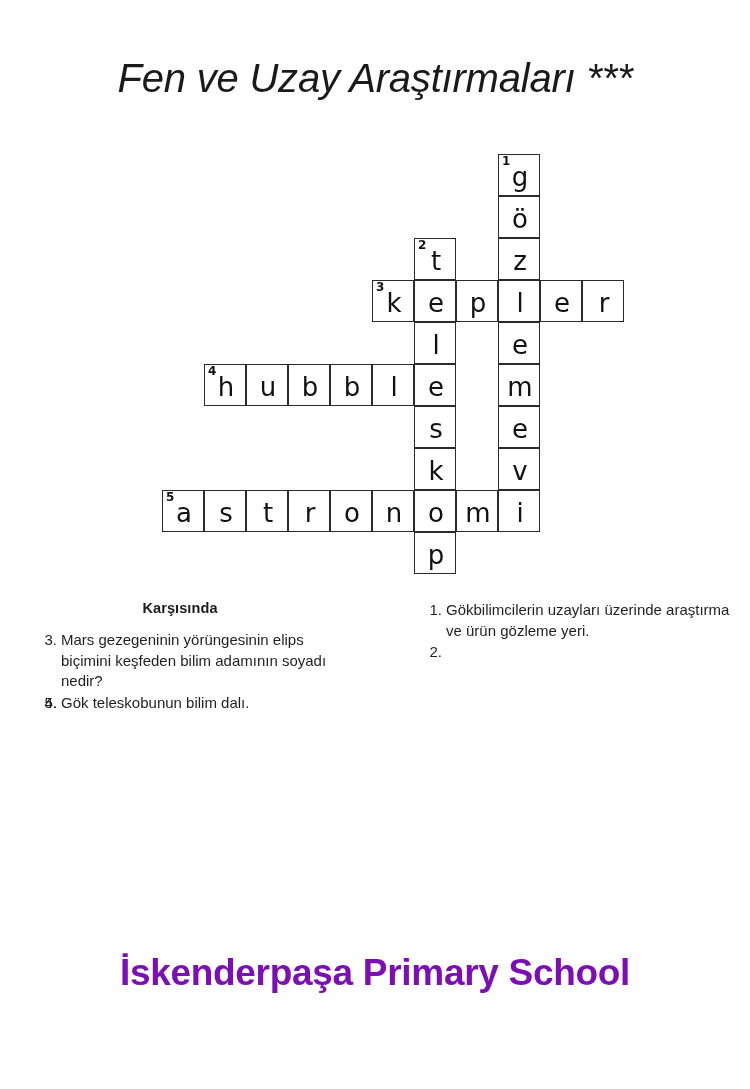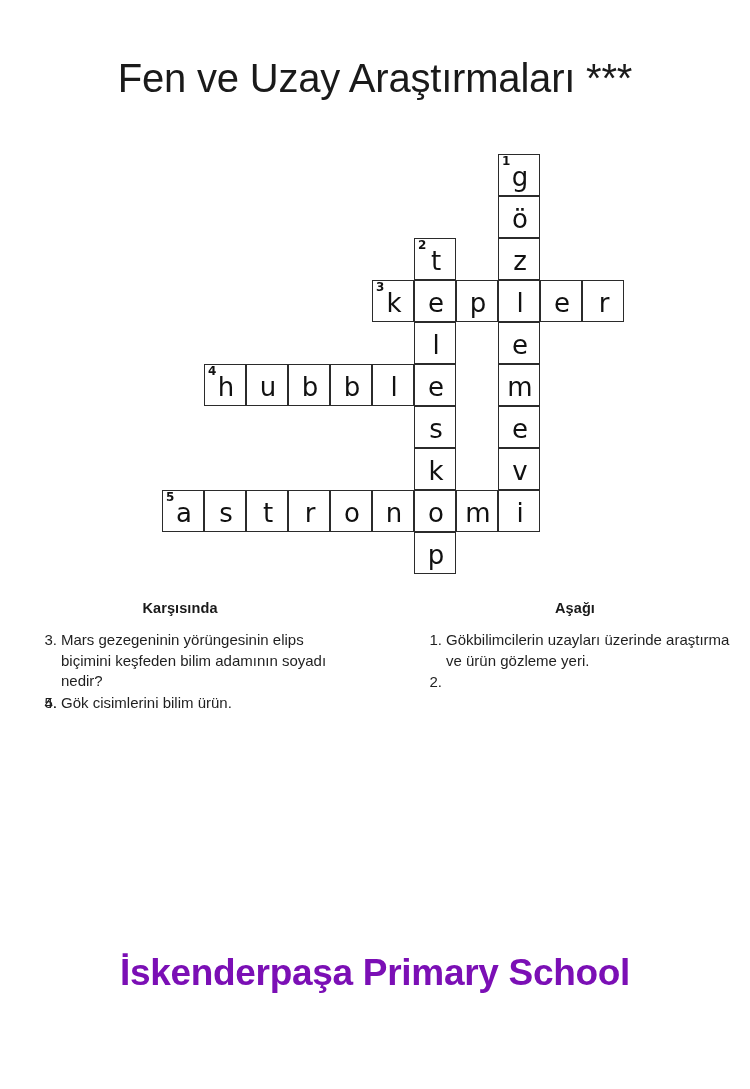--- a/index.html
+++ b/index.html
@@ -21,20 +21,21 @@
     left: 0;
     top: 56px;
     width: 750px;
     text-align: center;
     font-family: "Liberation Sans", sans-serif;
     font-size: 40px;
     font-weight: 400;
     color: #1a1a1a;
     letter-spacing: -0.2px;
     white-space: nowrap;
+    font-style: italic;
   }
 
   
   #crossword-grid {
     position: absolute;
     left: 0;
     top: 0;
     width: 750px;
     height: 600px;
   }
@@ -251,26 +252,25 @@
     </div>
   </div>
 
 <div class="clues-wrap">
 
   <div class="clue-col left">
     <div class="clue-heading">Karşısında</div>
     <ul class="clue-list" id="across-clue-list">
         <li class="clue-item"><span class="clue-num">3.</span><span class="clue-text">Mars gezegeninin yörüngesinin elips biçimini keşfeden bilim adamının soyadı nedir?</span></li>
         <li class="clue-item"><span class="clue-num">4.</span></li>
-        <li class="clue-item"><span class="clue-num">5.</span><span class="clue-text">Gök cisimlerini bilim ürün.</span></li>
+        <li class="clue-item"><span class="clue-num">5.</span><span class="clue-text">Gök teleskobunun bilim dalı.</span></li>
       </ul>
   </div>
 
   <div class="clue-col right">
-    <div class="clue-heading">Aşağı</div>
     <ul class="clue-list" id="down-clue-list">
         <li class="clue-item"><span class="clue-num">1.</span><span class="clue-text">Gökbilimcilerin uzayları üzerinde araştırma ve ürün gözleme yeri.</span></li>
         <li class="clue-item"><span class="clue-num">2.</span></li>
       </ul>
   </div>
 
 </div>
 
 <div class="school-footer">İskenderpaşa Primary School</div>
 

